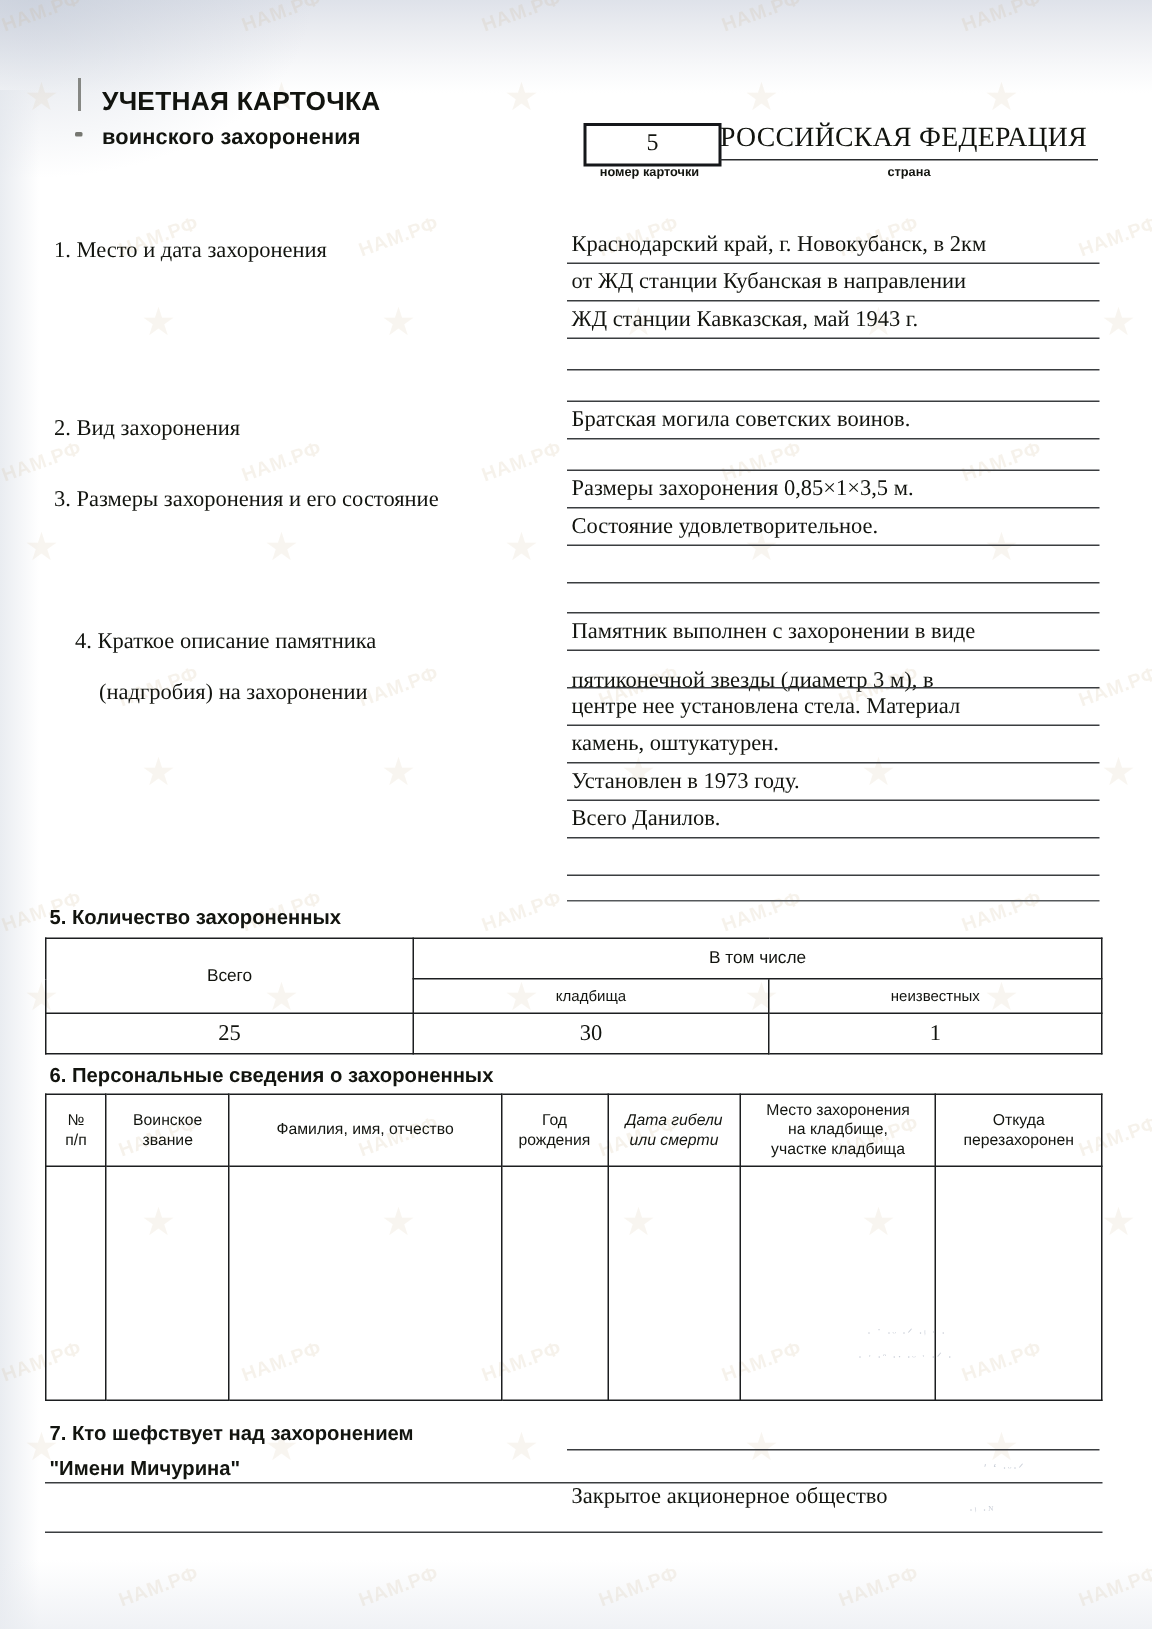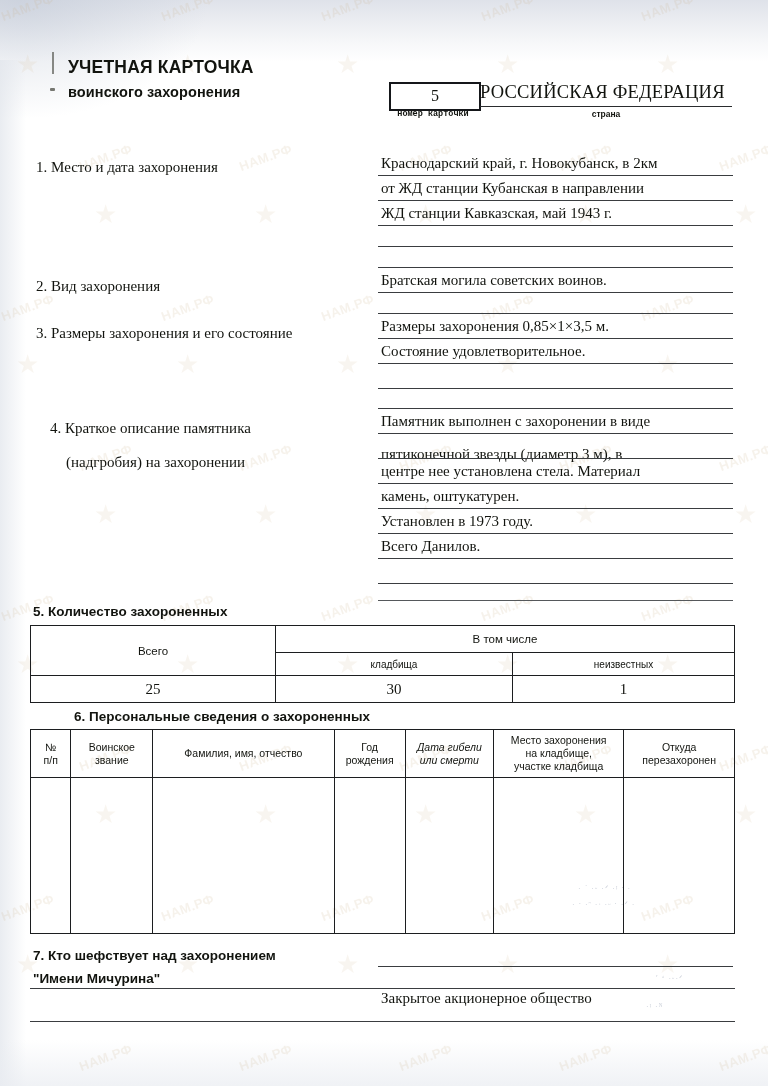--- a/index.html
+++ b/index.html
@@ -117,21 +117,21 @@
     border: 2.5px solid #15171a;
     background: #fff;
     text-align: center;
     font-size: 16px;
     line-height: 24px;
   }
   .num-caption {
     left: 389px; top: 109px;
     width: 88px;
     text-align: center;
-    font-family: Liberation Mono, monospace;
+    font-family: Liberation Sans, sans-serif;
     font-weight: bold;
     font-size: 8.5px;
   }
   .country {
     left: 480px; top: 82px;
     font-size: 18.5px;
     letter-spacing: .2px;
     white-space: nowrap;
   }
   .country-rule {
@@ -400,21 +400,21 @@
         <td class="hsm" style="height:22px;">неизвестных</td>
       </tr>
       <tr>
         <td class="v" style="height:26px;">25</td>
         <td class="v" style="height:26px;">30</td>
         <td class="v" style="height:26px;">1</td>
       </tr>
     </tbody>
       </table>
 
-    <div class="abs sec-label" style="left:33px; top:709px;margin-left:41px;">6. Персональные сведения о захороненных</div>
+    <div class="abs sec-label" style="left:33px; top:709px;">6. Персональные сведения о захороненных</div>
 
     <table class="tbl" id="t6">
       <tbody>
           <tr>
         <td class="h" style="width:38px;"><span>№<br>п/п</span></td>
         <td class="h" style="width:80px;"><span>Воинское<br>звание</span></td>
         <td class="h" style="width:190px;"><span>Фамилия, имя, отчество</span></td>
         <td class="h" style="width:68px;"><span>Год<br>рождения</span></td>
         <td class="h" style="width:88px;font-style:italic;"><span>Дата гибели<br>или смерти</span></td>
         <td class="h" style="width:132px;"><span>Место захоронения<br>на кладбище,<br>участке кладбища</span></td>

